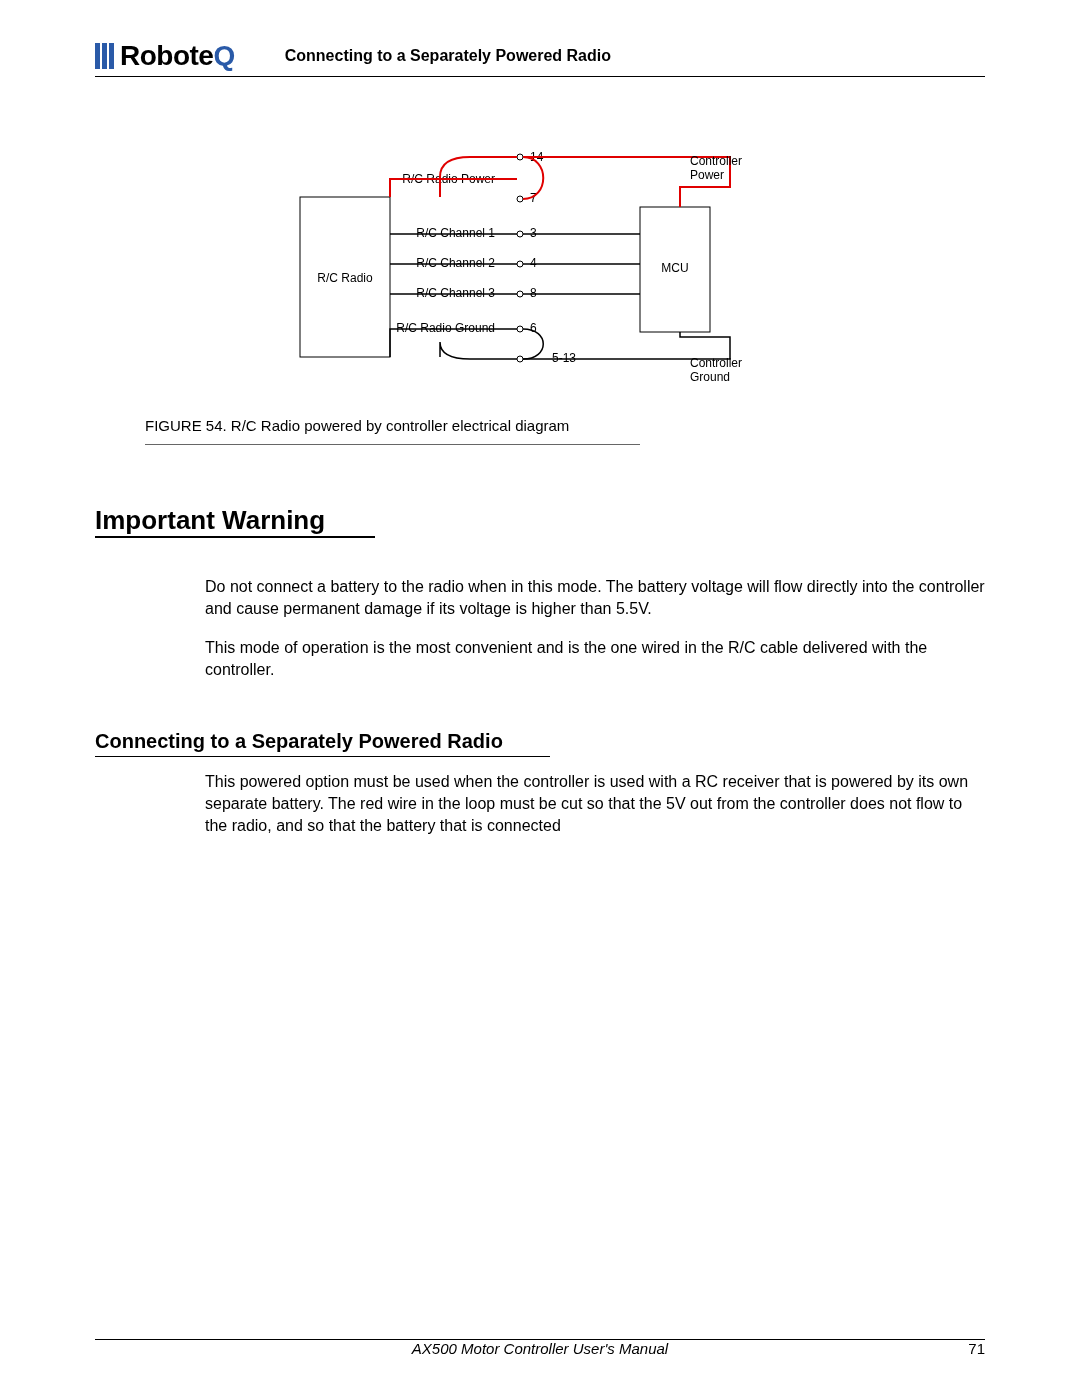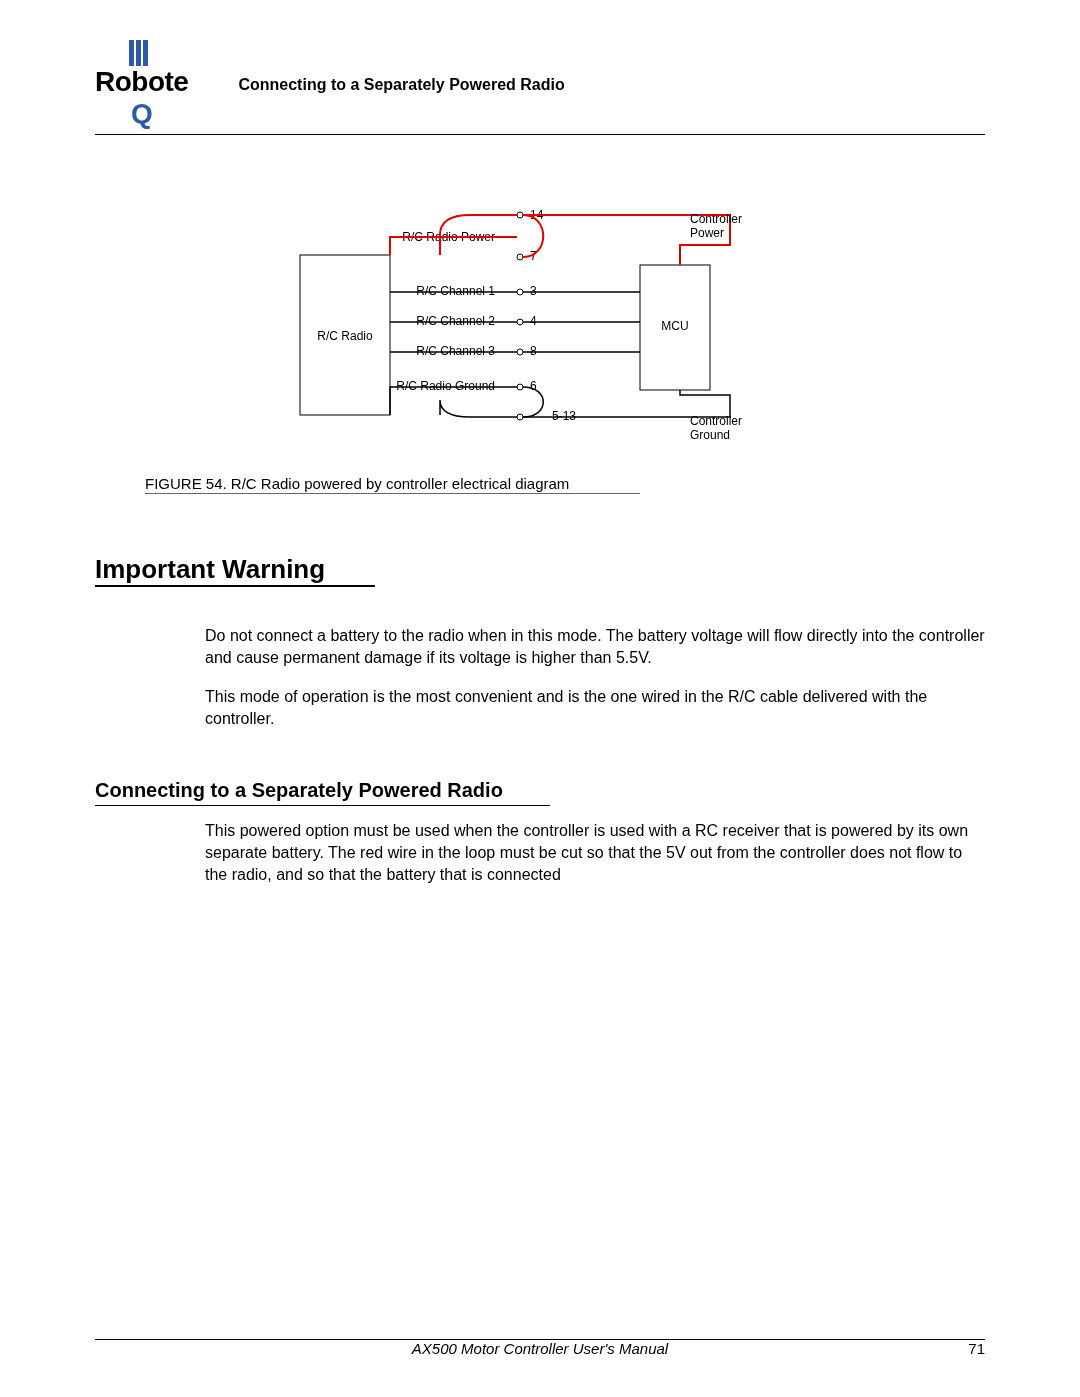--- a/index.html
+++ b/index.html
@@ -25,21 +25,20 @@
     padding-bottom: 4px;
     margin-bottom: 60px;
   }
   .logo {
     display: flex;
     align-items: center;
     font-weight: bold;
     font-size: 28px;
     font-family: Arial, Helvetica, sans-serif;
     letter-spacing: -0.5px;
-    flex-direction: column;
   }
   .logo-bars {
     display: inline-flex;
     margin-right: 4px;
   }
   .logo-bars span {
     display: inline-block;
     width: 5px;
     height: 26px;
     margin-right: 2px;
@@ -55,21 +54,21 @@
   .diagram-area {
     position: relative;
     width: 700px;
     height: 270px;
     margin: 60px auto 10px auto;
   }
   .figure-caption-wrap{
     border-bottom:1px solid #666;
     width:495px;
     margin-left:50px;
-    padding-bottom:1px;
+    padding-bottom:10px;
     margin-top:0;
   }
   .section-heading {
     font-size: 26px;
     font-weight: bold;
     border-bottom: 2px solid #000;
     padding-bottom: 0;
     margin-top: 60px;
     margin-bottom: 20px;
     width: 280px;

